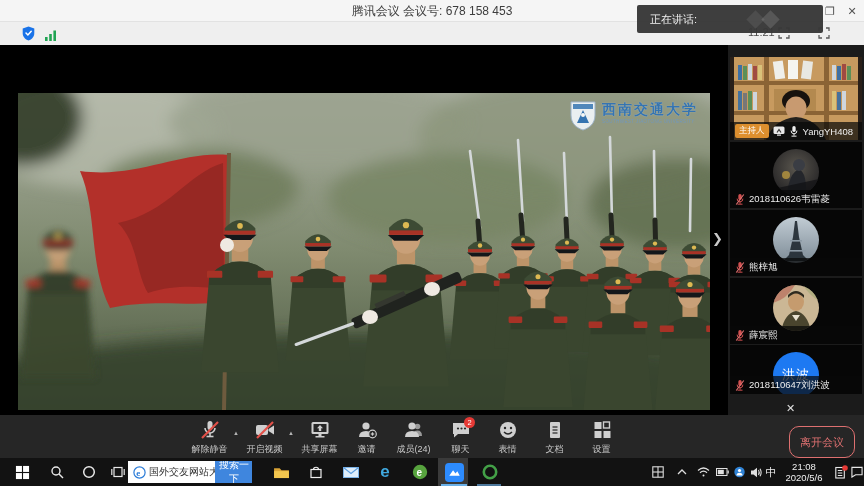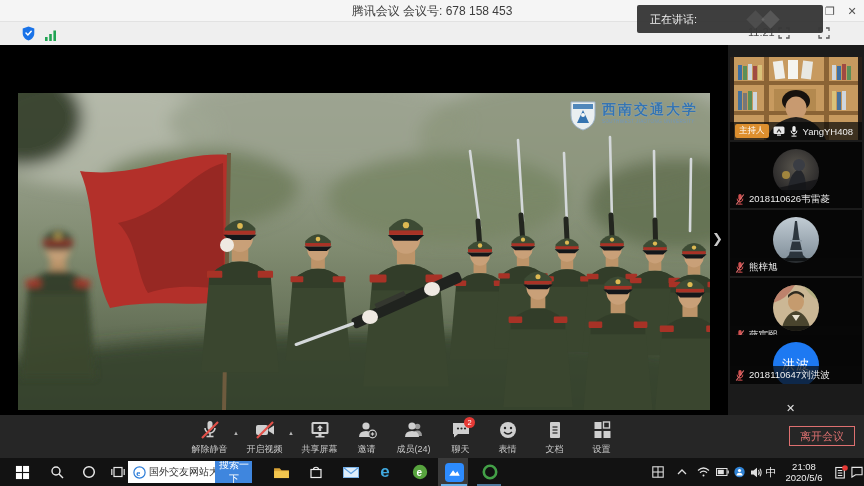--- a/index.html
+++ b/index.html
@@ -35,21 +35,21 @@
 .avatar-blue{background:#1d79f2;color:#fff;font-size:13px;display:flex;align-items:center;justify-content:center;letter-spacing:1px}
 .xclose{position:absolute;left:786px;top:357px;color:#e0e0e0;font-size:11px;z-index:3;cursor:pointer}
 
 .toolbar{position:absolute;top:415px;left:0;width:864px;height:43px;background:#262626}
 .tb-row{position:absolute;left:186px;top:5px;display:flex}
 .tb-item{width:47px;display:flex;flex-direction:column;align-items:center;gap:3px;position:relative;cursor:pointer}
 .tb-ic{height:20px;display:flex;align-items:center;justify-content:center}
 .tb-lbl{font-size:9px;color:#c9c9c9;white-space:nowrap}
 .caret{align-self:flex-start;margin-top:10px;width:8px;font-size:6px;color:#b5b5b5;cursor:pointer}
 .badge{position:absolute;top:-3px;right:9px;min-width:11px;height:11px;border-radius:6px;background:#e53935;color:#fff;font-size:7.5px;line-height:11px;text-align:center;padding:0 2px}
-.leave{position:absolute;right:9px;top:11px;width:66px;height:20px;border:1px solid #de7070;border-radius:0;background:transparent;color:#de7070;font-size:11px;cursor:pointer;font-family:inherit}
+.leave{position:absolute;right:9px;top:11px;width:66px;height:32px;border:1px solid #de7070;border-radius:10px;background:transparent;color:#de7070;font-size:11px;cursor:pointer;font-family:inherit}
 
 .taskbar{position:absolute;top:458px;left:0;width:864px;height:28px;background:#121212}
 .tk{position:absolute;top:0;height:28px;display:flex;align-items:center;justify-content:center;cursor:pointer}
 .searchbox{position:absolute;left:128px;top:3px;width:124px;height:22px;background:#fff;display:flex;align-items:center;overflow:hidden}
 .searchbox input{border:0;outline:0;width:66px;font-size:10px;color:#333;font-family:inherit;background:transparent}
 .searchbtn{width:38px;height:22px;background:#3f86de;color:#fff;font-size:10px;border:0;cursor:pointer;flex:0 0 auto;font-family:inherit;display:flex;align-items:center;justify-content:center}
 .activebg{position:absolute;left:438px;top:0;width:30px;height:28px;background:#3a3a3a}
 .uline{position:absolute;top:26px;height:2px;background:#6ab0e8}
 .clock{position:absolute;left:780px;top:3px;width:48px;color:#f0f0f0;font-size:9.5px;line-height:11px;text-align:center;cursor:default}
 .trayzh{color:#f0f0f0;font-size:11px}
@@ -332,21 +332,21 @@
                 <path d="M2.5,6 a3.5,3.8 0 0 0 7,0" stroke="#d25050" stroke-width="1.2" fill="none"></path>
                 <line x1="6" y1="10" x2="6" y2="12" stroke="#d25050" stroke-width="1.2"></line>
                 <line x1="3" y1="12.6" x2="9" y2="12.6" stroke="#d25050" stroke-width="1.2"></line>
                 <line x1="1.5" y1="13" x2="10.5" y2="1" stroke="#e57373" stroke-width="1.4"></line>
               </svg>
             </span>
           <span>薛宸熙</span>
         </div>
       </div>
 
-      <div class="tile" style="top:290px;height:49px">
+      <div class="tile" style="top:300px;height:49px">
         <div class="avatar avatar-blue">洪波</div>
         <div class="tlabel">
           <span>
               <svg width="10" height="13" viewBox="0 0 12 14">
                 <rect x="4" y="0.5" width="4" height="7" rx="2" fill="#d25050"></rect>
                 <path d="M2.5,6 a3.5,3.8 0 0 0 7,0" stroke="#d25050" stroke-width="1.2" fill="none"></path>
                 <line x1="6" y1="10" x2="6" y2="12" stroke="#d25050" stroke-width="1.2"></line>
                 <line x1="3" y1="12.6" x2="9" y2="12.6" stroke="#d25050" stroke-width="1.2"></line>
                 <line x1="1.5" y1="13" x2="10.5" y2="1" stroke="#e57373" stroke-width="1.4"></line>
               </svg>

